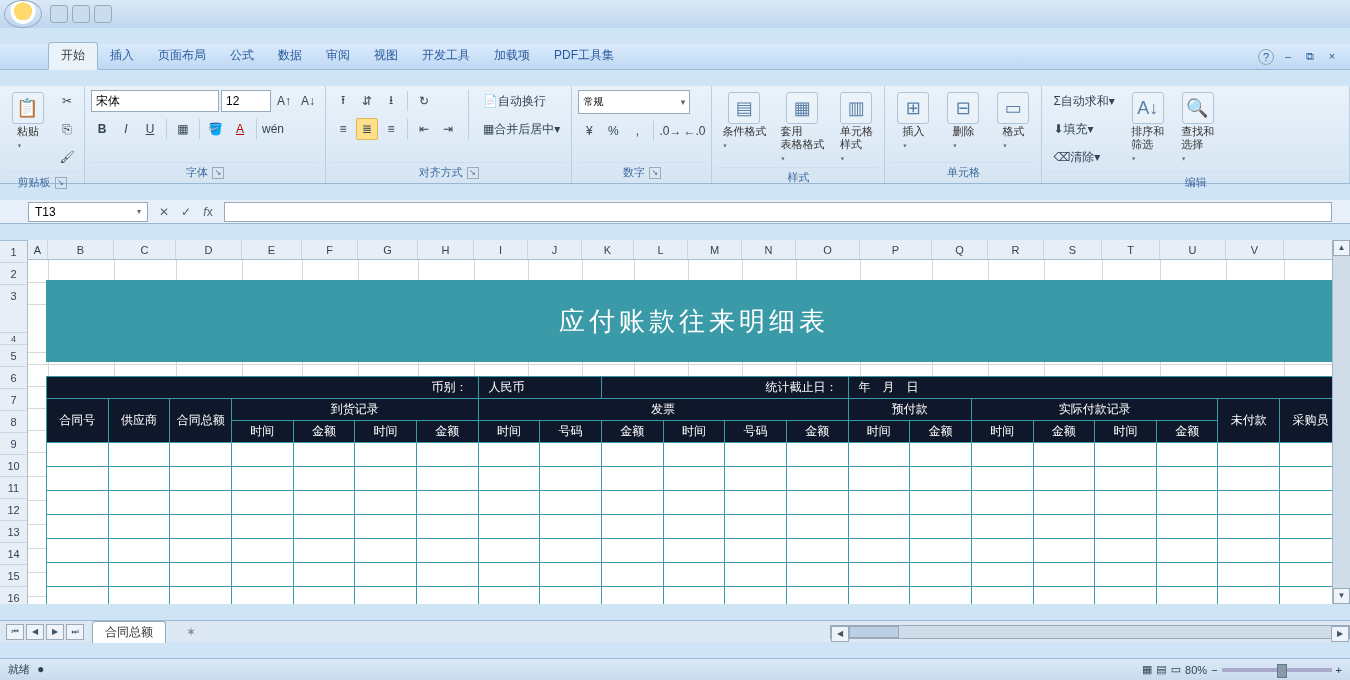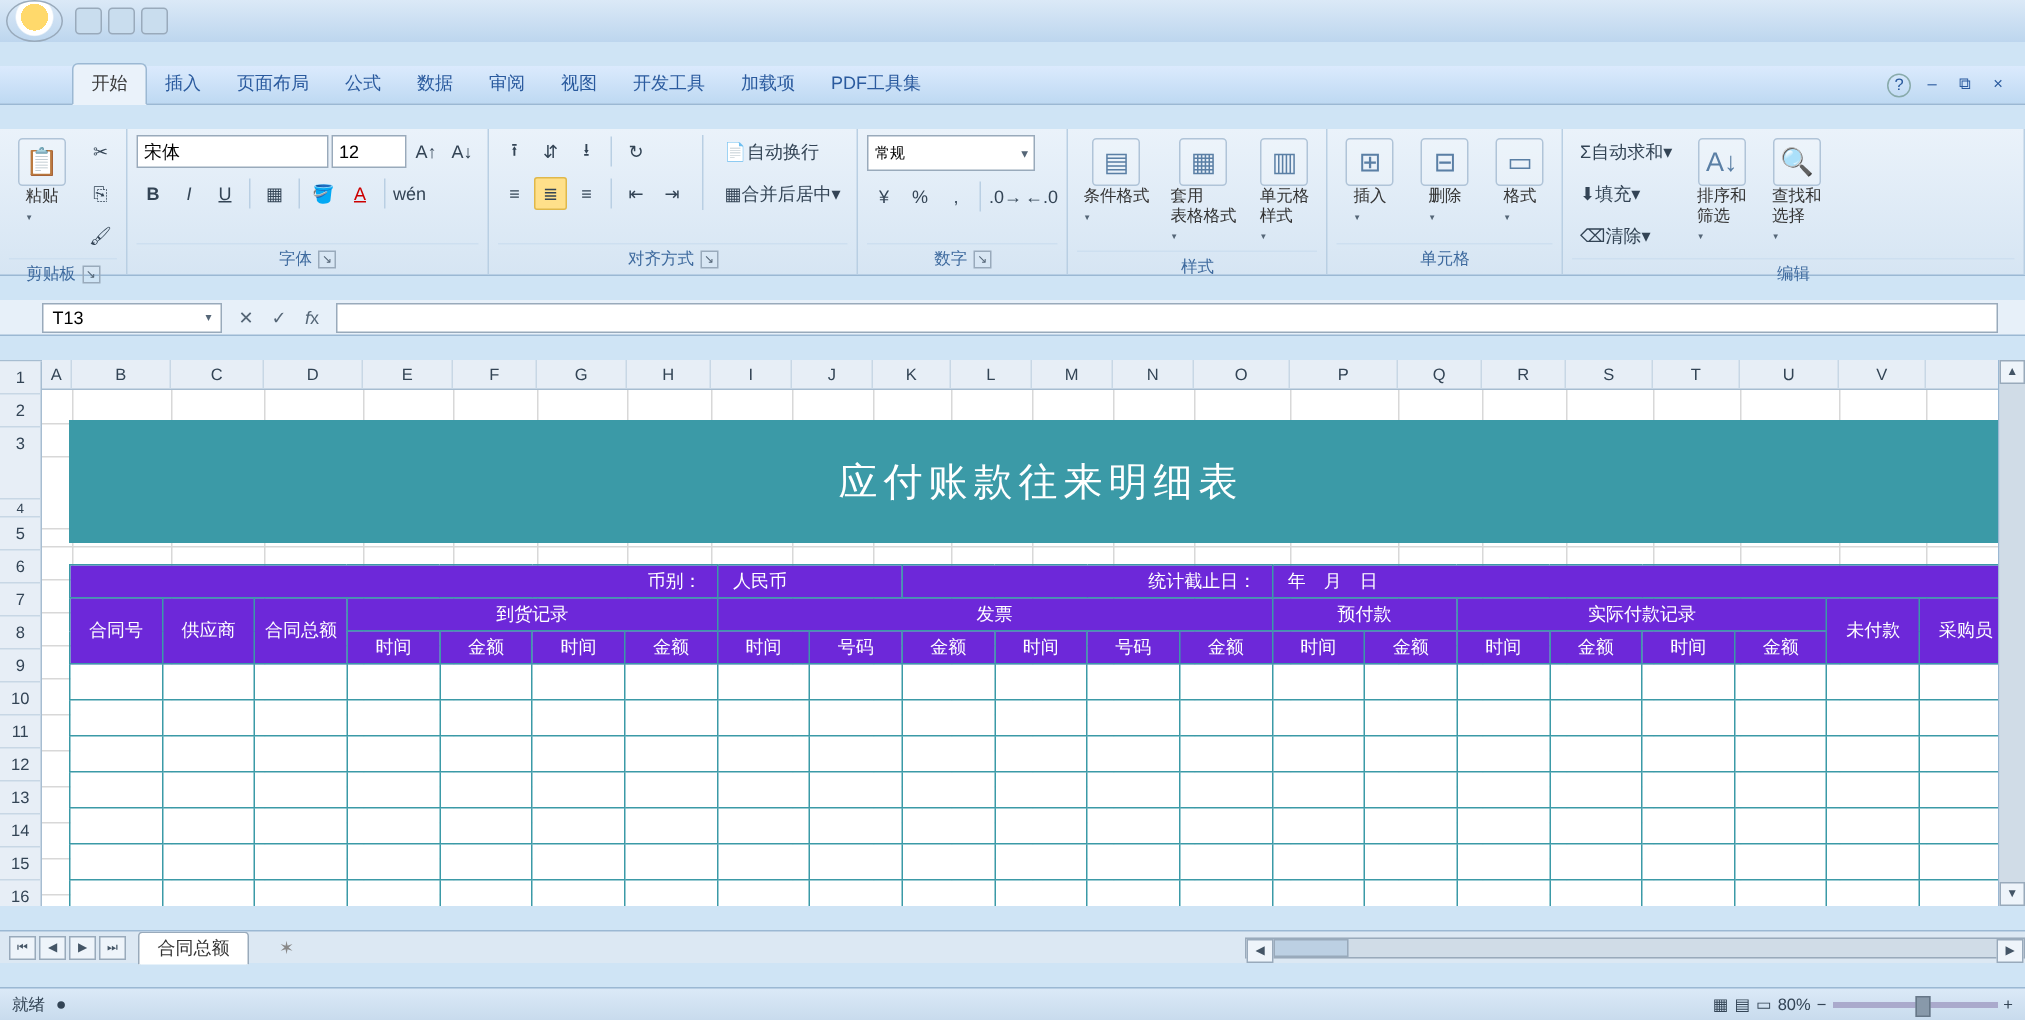--- a/index.html
+++ b/index.html
@@ -61,21 +61,21 @@
 
 
 .doc { position:absolute; left:18px; top:20px; width:1296px; }
 
 
 .titleband { height:82px; background:#3b9aa7; display:flex; align-items:center; justify-content:center;}
 .titleband span { color:#fff; font-size:26px; letter-spacing:4px; font-family:SimSun,serif;}
 .gap { height:14px;}
 .table { border-collapse:collapse; width:100%; table-layout:fixed;}
 .table th, .table td { border:1px solid #3b9aa7; height:22px; font-size:12px; color:#fff; text-align:center; font-weight:normal; padding:0;}
-.table thead th { background:#6d28d9; }
+.table thead th { background:#0f172a; }
 .table tbody td { background:#fff; height:24px;} 
 
 
 .sheet-tabs{height:22px;background:#dce8f3;border-top:1px solid #9bb8d3;display:flex;align-items:center;padding-left:6px;gap:2px;}
 .navbtn{width:18px;height:16px;border:1px solid #9ab;background:#eef4fa;font-size:8px;color:#456;display:flex;align-items:center;justify-content:center;}
 .stab{padding:2px 12px;background:#fff;border:1px solid #9ab;border-bottom:none;border-radius:3px 3px 0 0;font-size:12px;color:#333;margin-left:6px;}
 .stab.ghost{background:transparent;border:none;color:#888;}
 .hscroll{margin-left:auto;width:520px;height:14px;background:#d0dce7;border:1px solid #9ab;display:flex;}
 .hscroll .thumb{width:50px;height:100%;background:#bcd0e3;border:1px solid #9ab;}
 .statusbar{height:22px;background:linear-gradient(#dbe9f7,#c8dbed);border-top:1px solid #9bb8d3;display:flex;align-items:center;padding:0 8px;gap:8px;font-size:11px;color:#345;}

